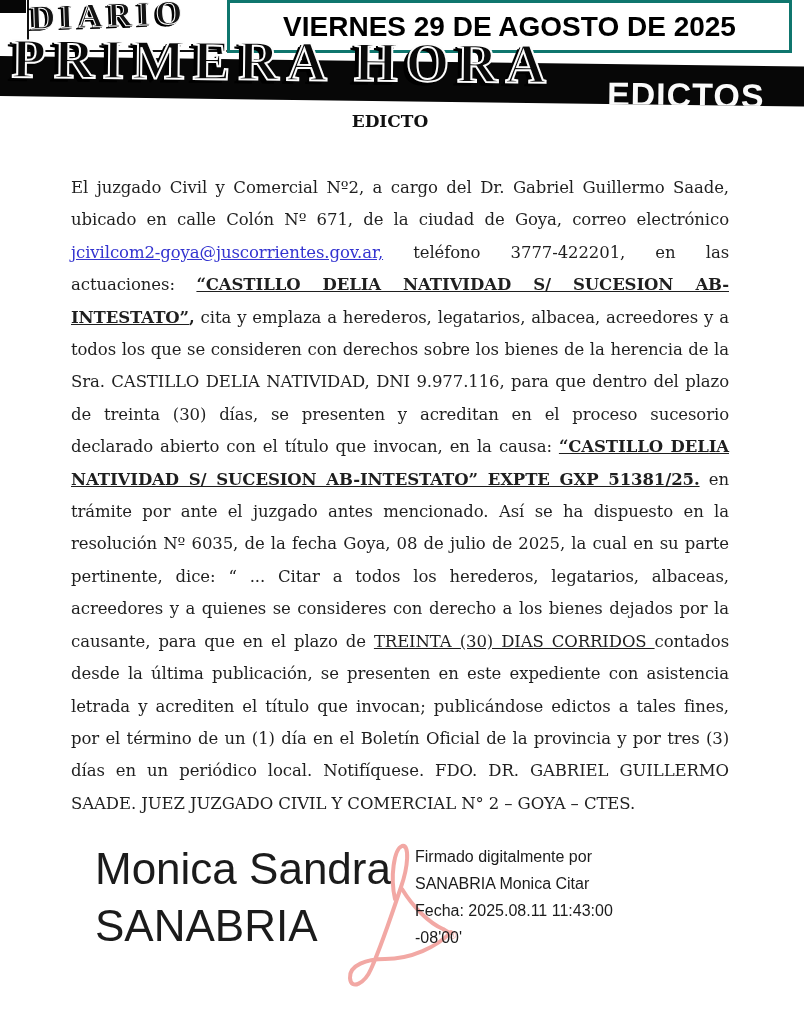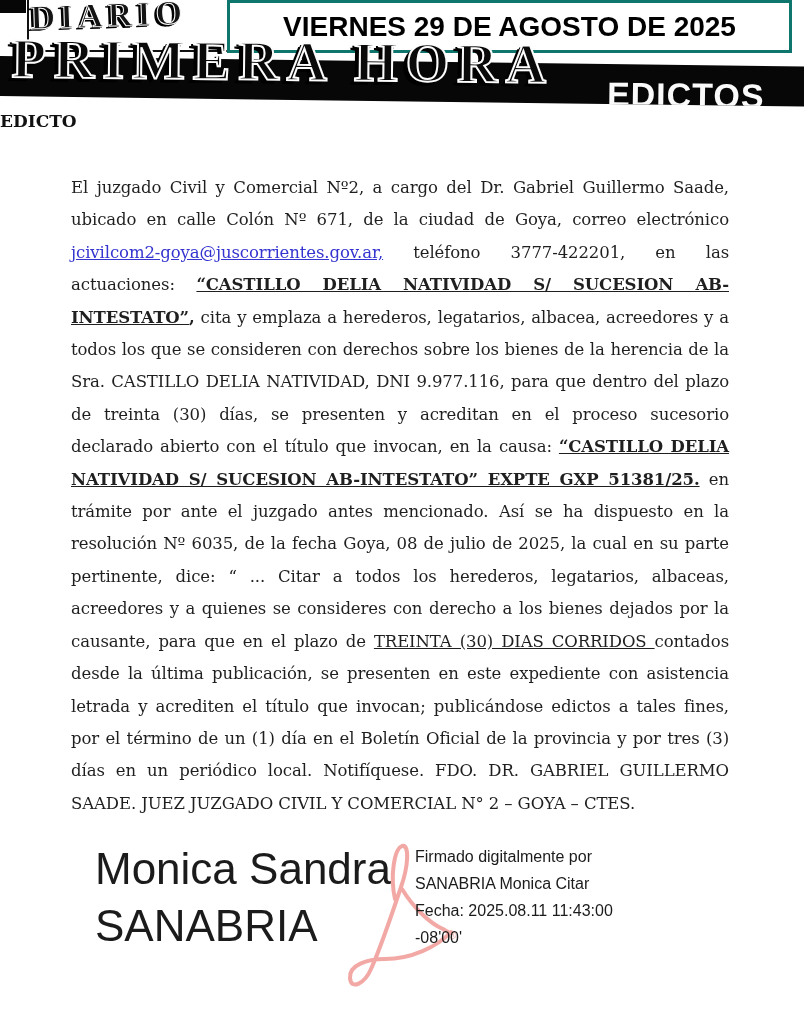--- a/index.html
+++ b/index.html
@@ -32,21 +32,21 @@
            letter-spacing:1px;color:#fafafa;line-height:1;}
 
   .primera{position:absolute;left:12px;top:30px;
            font-family:"Liberation Serif",serif;font-weight:bold;font-size:56px;
            letter-spacing:8px;color:#0a0a0a;line-height:1;white-space:nowrap;
            -webkit-text-stroke:2px #fdfdfd;
            text-shadow:-5px 4px 0 #000,-3px 2px 0 #000;
            transform:rotate(0.6deg);transform-origin:left top;}
 
   
-  .edicto-title{position:absolute;left:0;top:111px;width:780px;text-align:left;
+  .edicto-title{position:absolute;left:0;top:111px;width:780px;text-align:center;
                 font-family:"DejaVu Serif",serif;font-weight:bold;font-size:17px;color:#111;}
 
   
   .body-par{position:absolute;left:71px;top:172px;width:658px;
             font-size:16.5px;line-height:32.4px;color:#1f1f1f;
             text-align:justify;letter-spacing:-0.1px;}
   .seg-normal{}
   .seg-bold{font-weight:bold;}
   .seg-bold-underline{font-weight:bold;text-decoration:underline;}
   .seg-underline{text-decoration:underline;}

